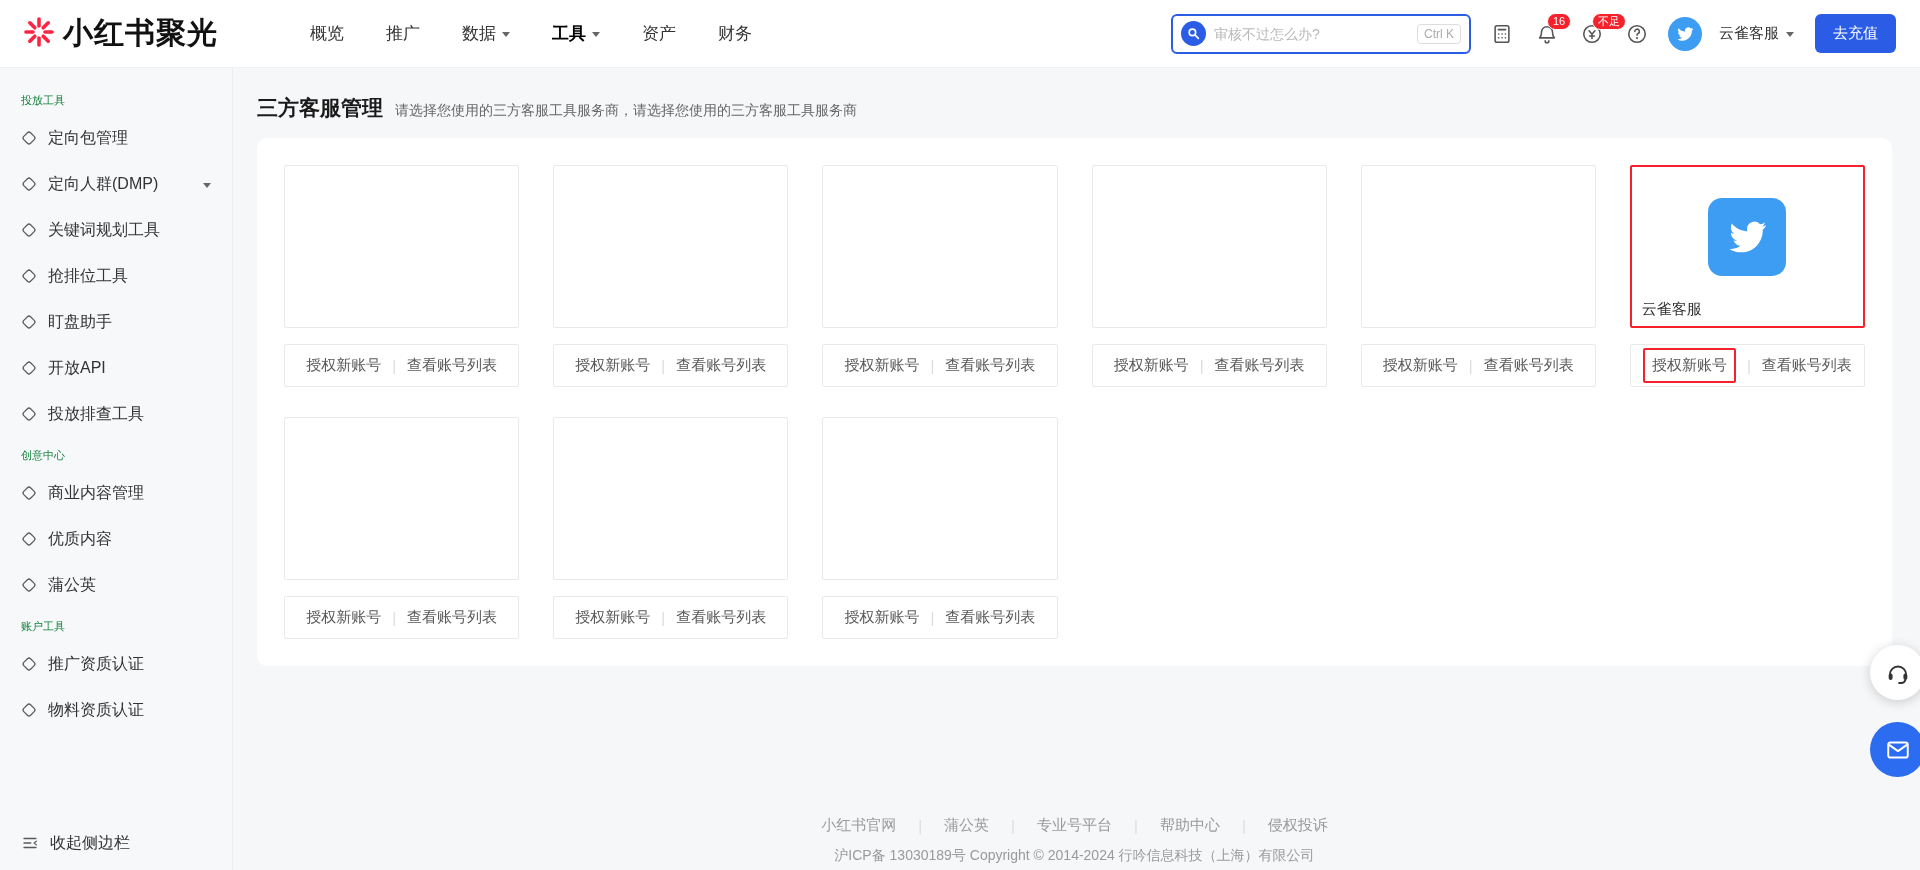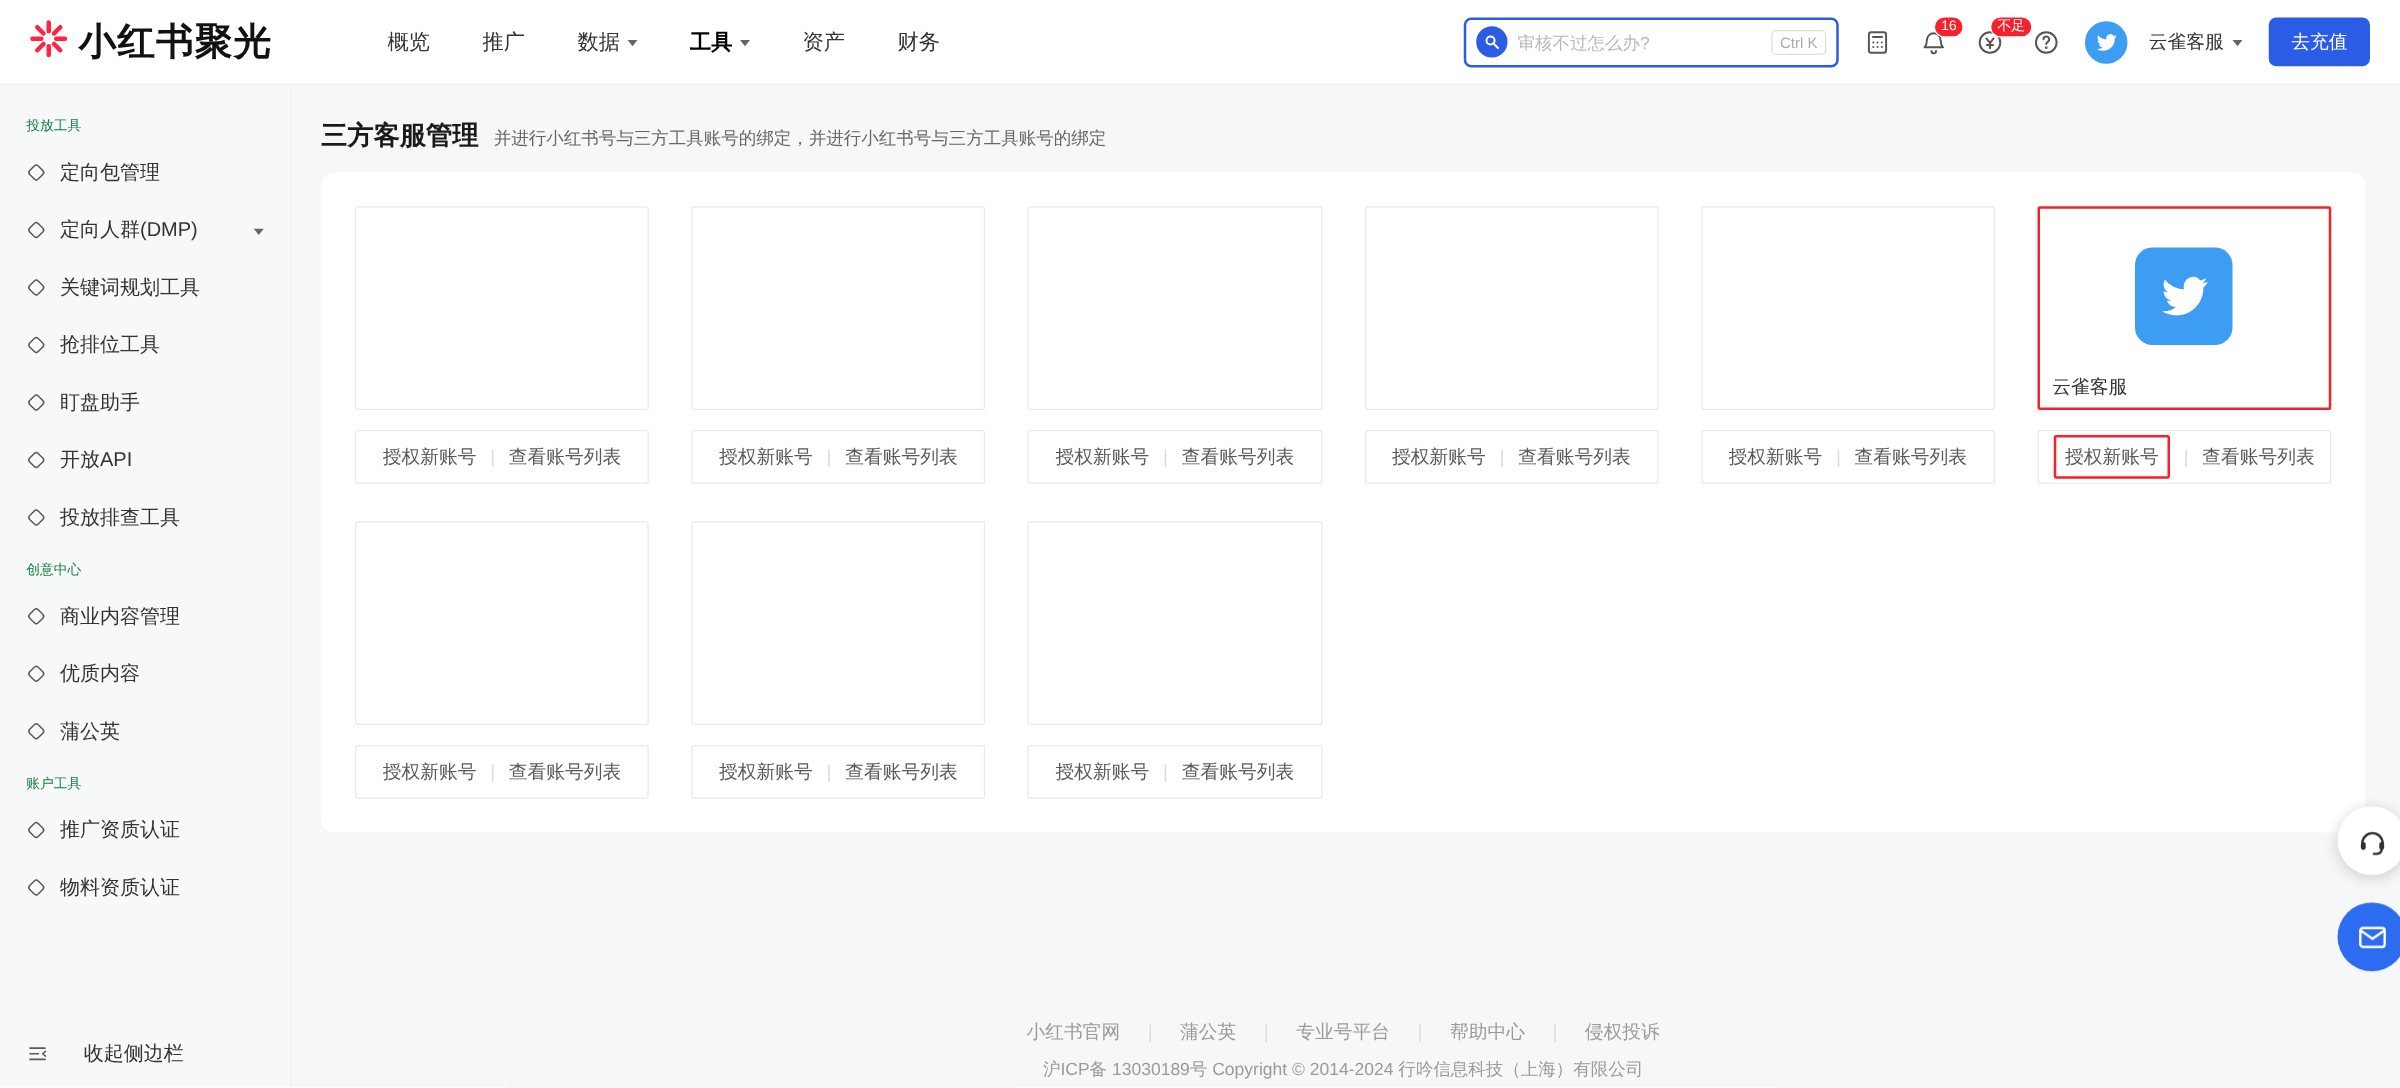--- a/index.html
+++ b/index.html
@@ -37,21 +37,21 @@
     font-family:"Liberation Sans","DejaVu Sans",sans-serif; }
 
   
   .layout { display:flex; height:802px; }
   .sidebar { width:233px; flex:none; background:#f7f8fa; border-right:1px solid #ededed;
     padding-top:14px; display:flex; flex-direction:column; }
   .section-label { font-size:11px; color:#15803d; padding:11px 21px 7px; }
   .side-item { display:flex; align-items:center; gap:11px; height:46px; padding:0 21px;
     font-size:16px; color:#333; cursor:pointer; }
   .side-item .chev { margin-left:auto; }
-  .collapse-item { margin-top:auto; display:flex; align-items:center; gap:28px; height:54px;
+  .collapse-item { margin-top:auto; display:flex; align-items:center; gap:11px; height:54px;
     padding:0 21px; font-size:16px; color:#333; cursor:pointer; }
 
   
   .content { flex:1; background:#f6f7f9; padding:26px 28px 0 24px; overflow:hidden; }
   .page-header { display:flex; align-items:baseline; gap:12px; }
   .page-title { font-size:21px; font-weight:700; color:#1a1a1a; }
   .page-subtitle { font-size:14px; color:#666; }
   .panel { margin-top:16px; background:#fff; border-radius:10px; padding:27px; }
   .grid { display:grid; grid-template-columns:repeat(6,1fr); gap:30px 34px; }
   .card { display:flex; flex-direction:column; }
@@ -277,21 +277,21 @@
           <line x1="4" y1="18" x2="20" y2="18"></line>
         <path d="M20.5 9.5 17.5 12l3 2.5"></path>
         </svg>
       <span>收起侧边栏</span>
     </div>
   </aside>
 
   <main class="content">
     <div class="page-header">
       <span class="page-title">三方客服管理</span>
-      <span class="page-subtitle">并进行小红书号与三方工具账号的绑定，并进行小红书号与三方工具账号的绑定</span>
+      <span class="page-subtitle">请选择您使用的三方客服工具服务商，请选择您使用的三方客服工具服务商</span>
     </div>
 
     <div class="panel">
       <div class="grid">
 
         <div class="card">
           <div class="card-img"></div>
           <div class="card-actions">
             <span class="card-link">授权新账号</span>
             <span class="vdiv">|</span>

